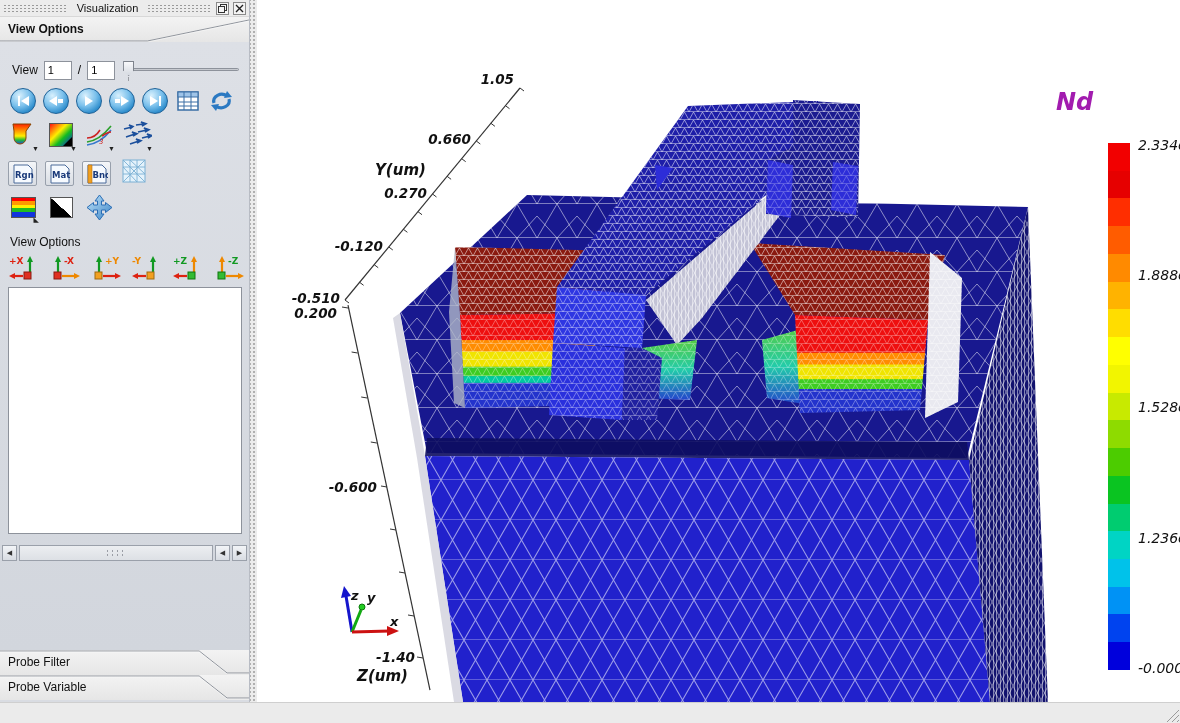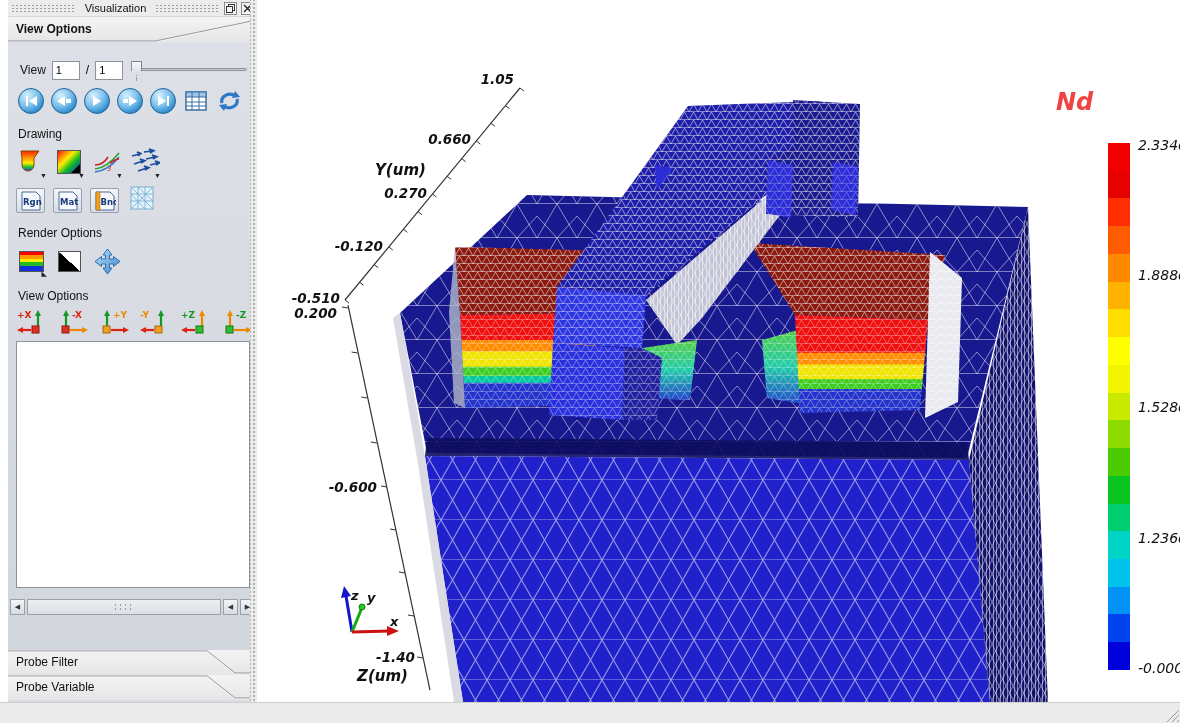--- a/index.html
+++ b/index.html
@@ -1,21 +1,21 @@
 <!DOCTYPE html>
 <html><head>
 <meta charset="utf-8">
 <style>
   * { margin:0; padding:0; box-sizing:border-box; }
   html,body { width:1180px; height:723px; overflow:hidden; background:#fff;
     font-family:"Liberation Sans", sans-serif; }
   #app { position:relative; width:1180px; height:723px; }
 
   
-  #sidebar { position:absolute; left:8px; top:0; width:250px; height:702px;
+  #sidebar { position:absolute; left:0; top:0; width:250px; height:702px;
     background:#d9dce2; border-right:1px solid #b8bcc4; }
   #splitter { position:absolute; left:250px; top:0; width:7px; height:702px;
     background:#ececec;
     background-image:radial-gradient(#b0b0b0 0.8px, transparent 0.9px);
     background-size:4px 4px; background-position:2px 2px; }
 
   .dock-titlebar { height:17px; background:#ececec; display:flex; align-items:center;
     padding:0 3px; gap:4px; border-bottom:1px solid #d8d8d8; }
   .dots { flex:1; height:9px;
     background-image:radial-gradient(#9a9a9a 0.9px, transparent 1px);
@@ -84,21 +84,21 @@
     display:flex; align-items:center; justify-content:center; }
   .grip-dots { width:22px; height:8px;
     background-image:radial-gradient(#9a9da5 1px, transparent 1.1px);
     background-size:5px 4px; }
 
   
   #viewport { position:absolute; left:257px; top:0; width:923px; height:702px; background:#fff; }
   #scene { position:absolute; left:0; top:0; }
 
   #cb-title { position:absolute; left:799px; top:88px; font-size:24px; font-weight:bold;
-    font-style:italic; color:#ef4444; font-family:"DejaVu Sans",sans-serif; }
+    font-style:italic; color:#a21caf; font-family:"DejaVu Sans",sans-serif; }
   #colorbar-wrap { position:absolute; left:851px; top:143px; width:120px; height:527px; }
   #colorbar { position:absolute; left:0; top:0; width:22px; height:527px;
     display:flex; flex-direction:column; }
   #colorbar .seg { flex:1; }
   .cb-label { position:absolute; left:30px; transform:translateY(-50%); font-style:italic;
     font-size:14px; color:#111; font-family:"DejaVu Sans",sans-serif; white-space:nowrap; }
   .cb0 { top:2px; } .cb1 { top:25%; } .cb2 { top:50%; } .cb3 { top:75%; } .cb4 { top:525px; }
 
   
   #statusbar { position:absolute; left:0; top:702px; width:1180px; height:21px;
@@ -191,21 +191,20 @@
           <svg width="25" height="24" viewBox="0 0 25 24">
             <path d="M5 14 A8 7 0 0 1 18 7" fill="none" stroke="#2b79c2" stroke-width="3.2"></path>
             <path d="M20 10 A8 7 0 0 1 7 17" fill="none" stroke="#2b79c2" stroke-width="3.2"></path>
             <path d="M18 2 L23 8 L15 9 Z" fill="#2b79c2"></path>
             <path d="M7 22 L2 16 L10 15 Z" fill="#2b79c2"></path>
           </svg>
         </span>
       </div>
 
       
-      <div class="sec-lbl">Drawing</div>
       <div class="icon-row">
         <span class="dicon">
           <svg width="28" height="28" viewBox="0 0 28 28">
             <defs>
               <linearGradient id="rg1" x1="0" y1="0" x2="0" y2="1">
                 <stop offset="0" stop-color="#ff2200"></stop>
                   <stop offset="0.35" stop-color="#ff9900"></stop>
                 <stop offset="0.6" stop-color="#ffee00"></stop>
                   <stop offset="0.8" stop-color="#22bb33"></stop>
                 <stop offset="1" stop-color="#2244dd"></stop>
@@ -272,21 +271,20 @@
         </span>
         <span class="dicon">
           <svg width="24" height="24" viewBox="0 0 24 24">
             <rect x="1" y="1" width="22" height="22" fill="#e4f2fb" stroke="#7ab0d4"></rect>
             <path d="M1 8 H23 M1 15 H23 M8 1 V23 M15 1 V23 M1 1 L23 23 M23 1 L1 23 M8 1 L23 15 M1 8 L15 23" stroke="#7ab0d4" stroke-width="0.9" fill="none"></path>
           </svg>
         </span>
       </div>
 
       
-      <div class="sec-lbl">Render Options</div>
       <div class="icon-row">
         <span class="dicon">
           <span class="stripes"></span>
           <span class="dd">◣</span>
         </span>
         <span class="dicon">
           <span class="bw-sq"></span>
         </span>
         <span class="dicon">
           <svg width="27" height="27" viewBox="0 0 27 27">

